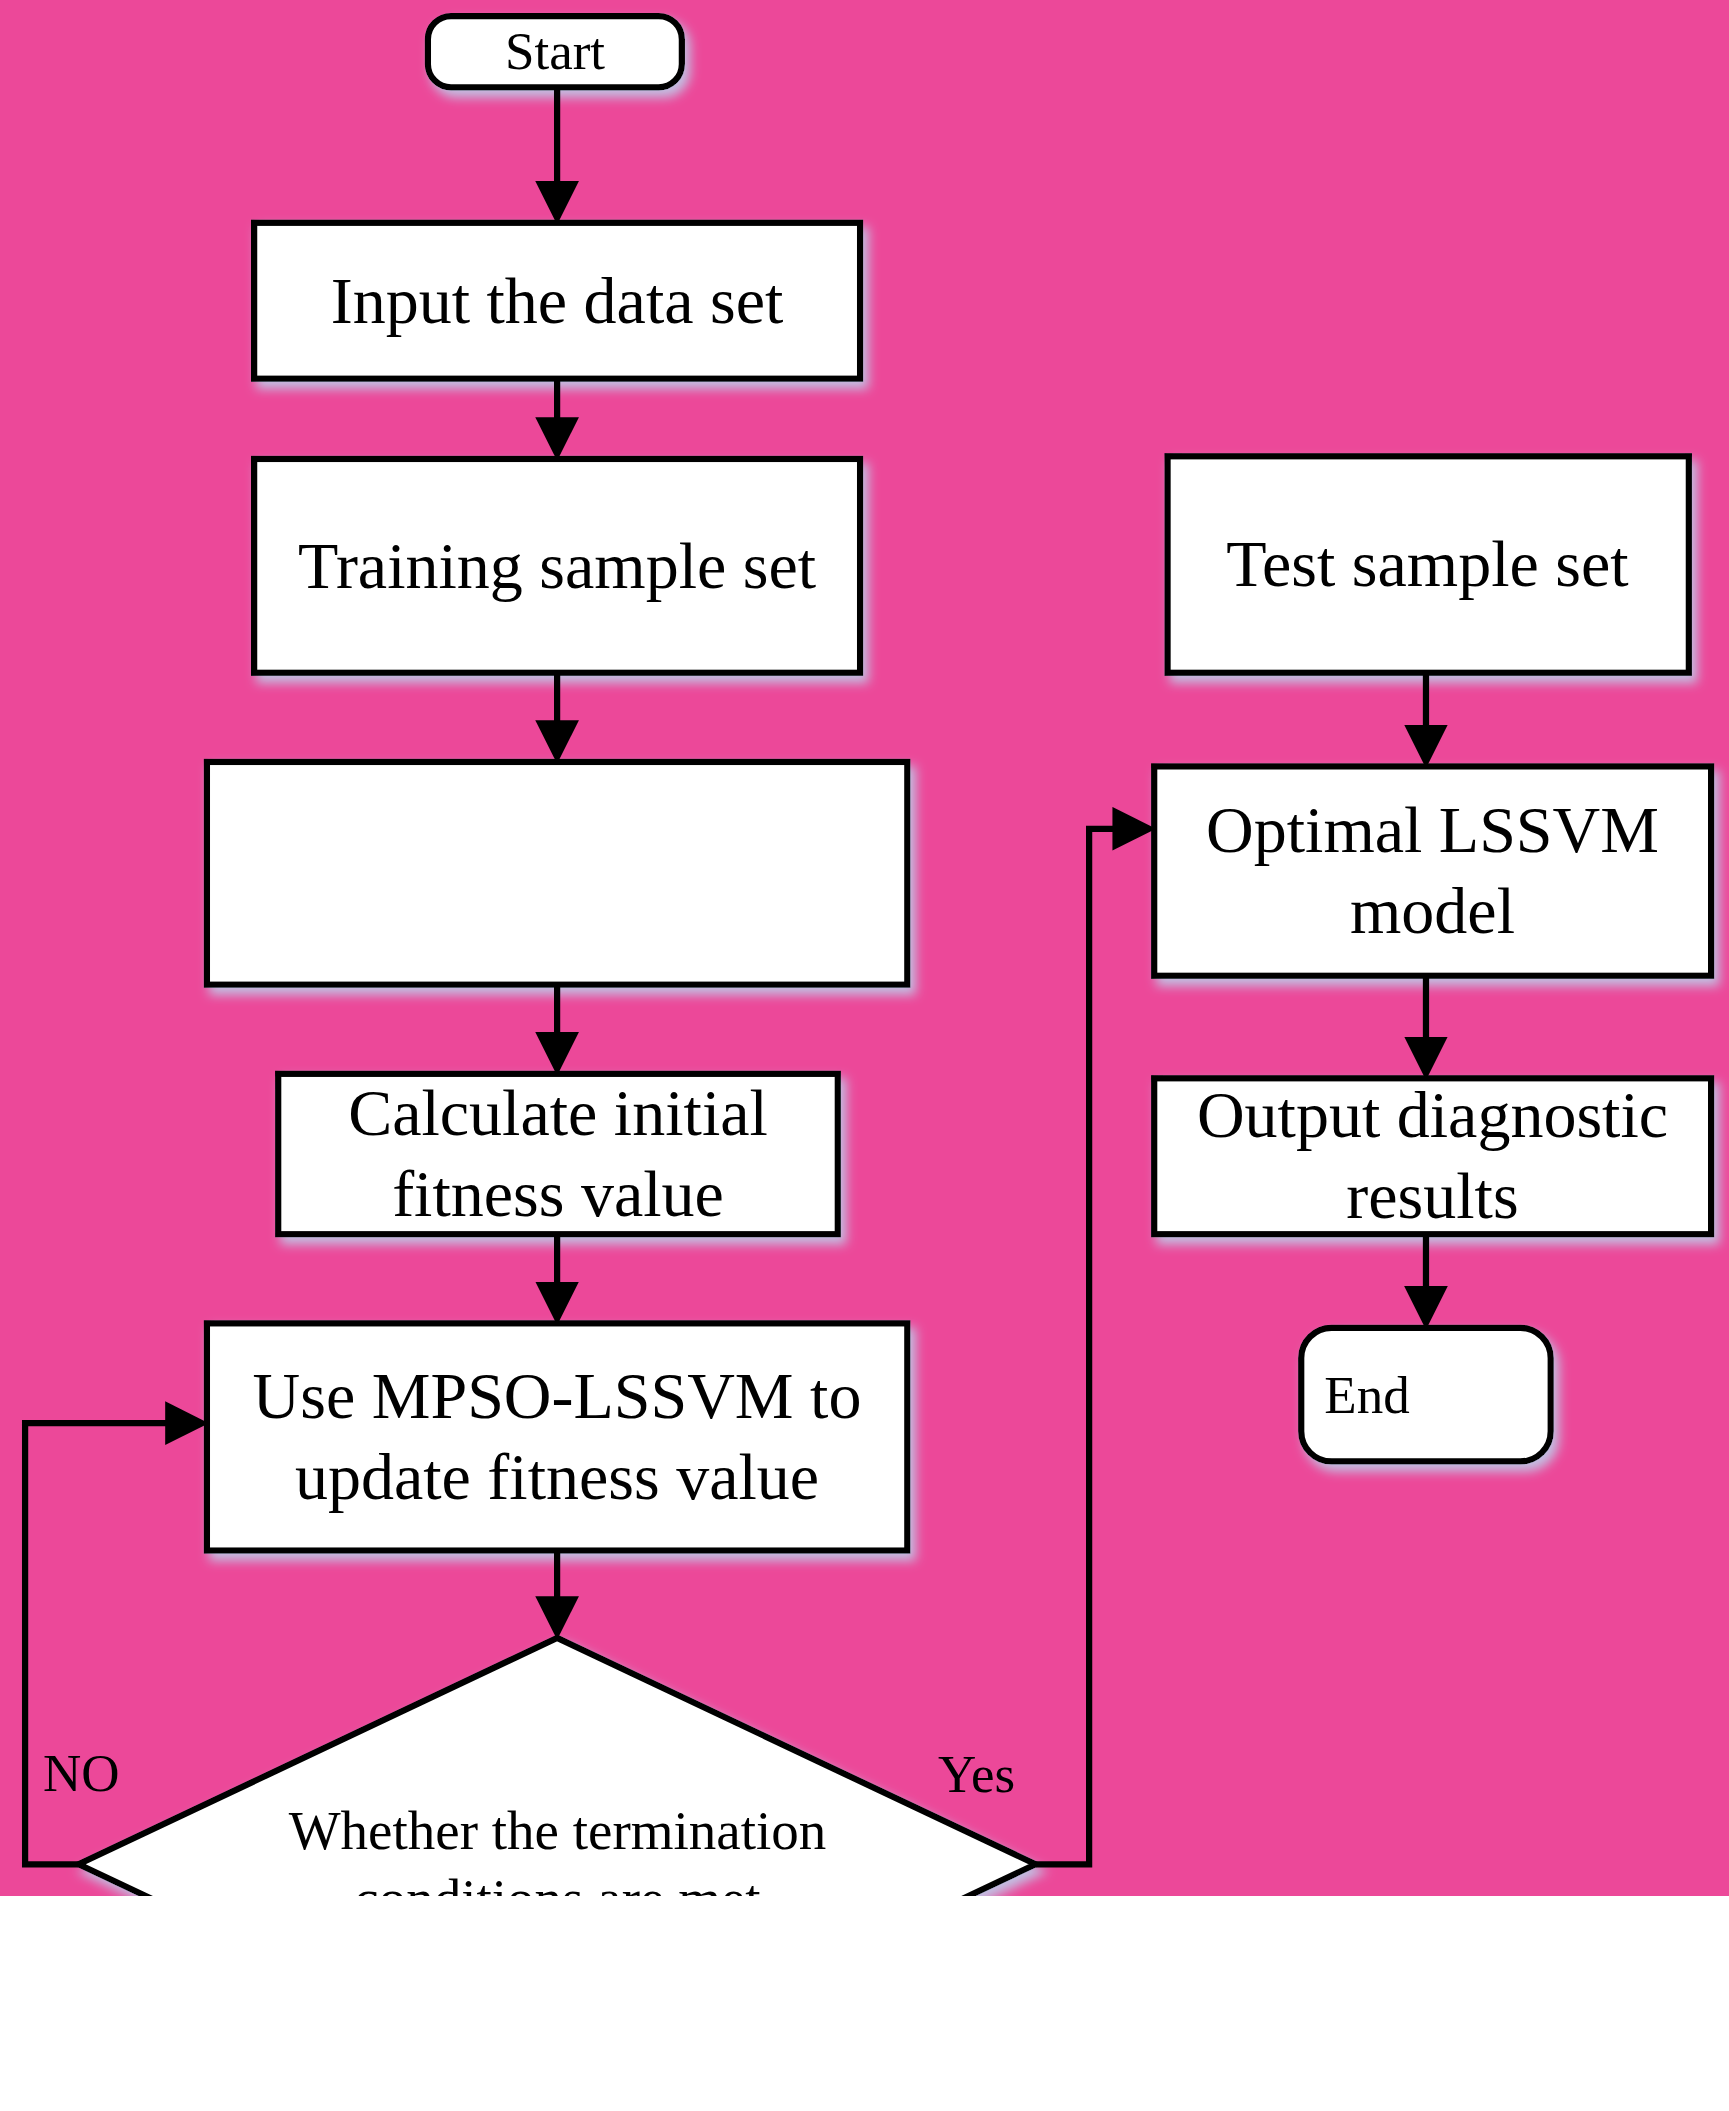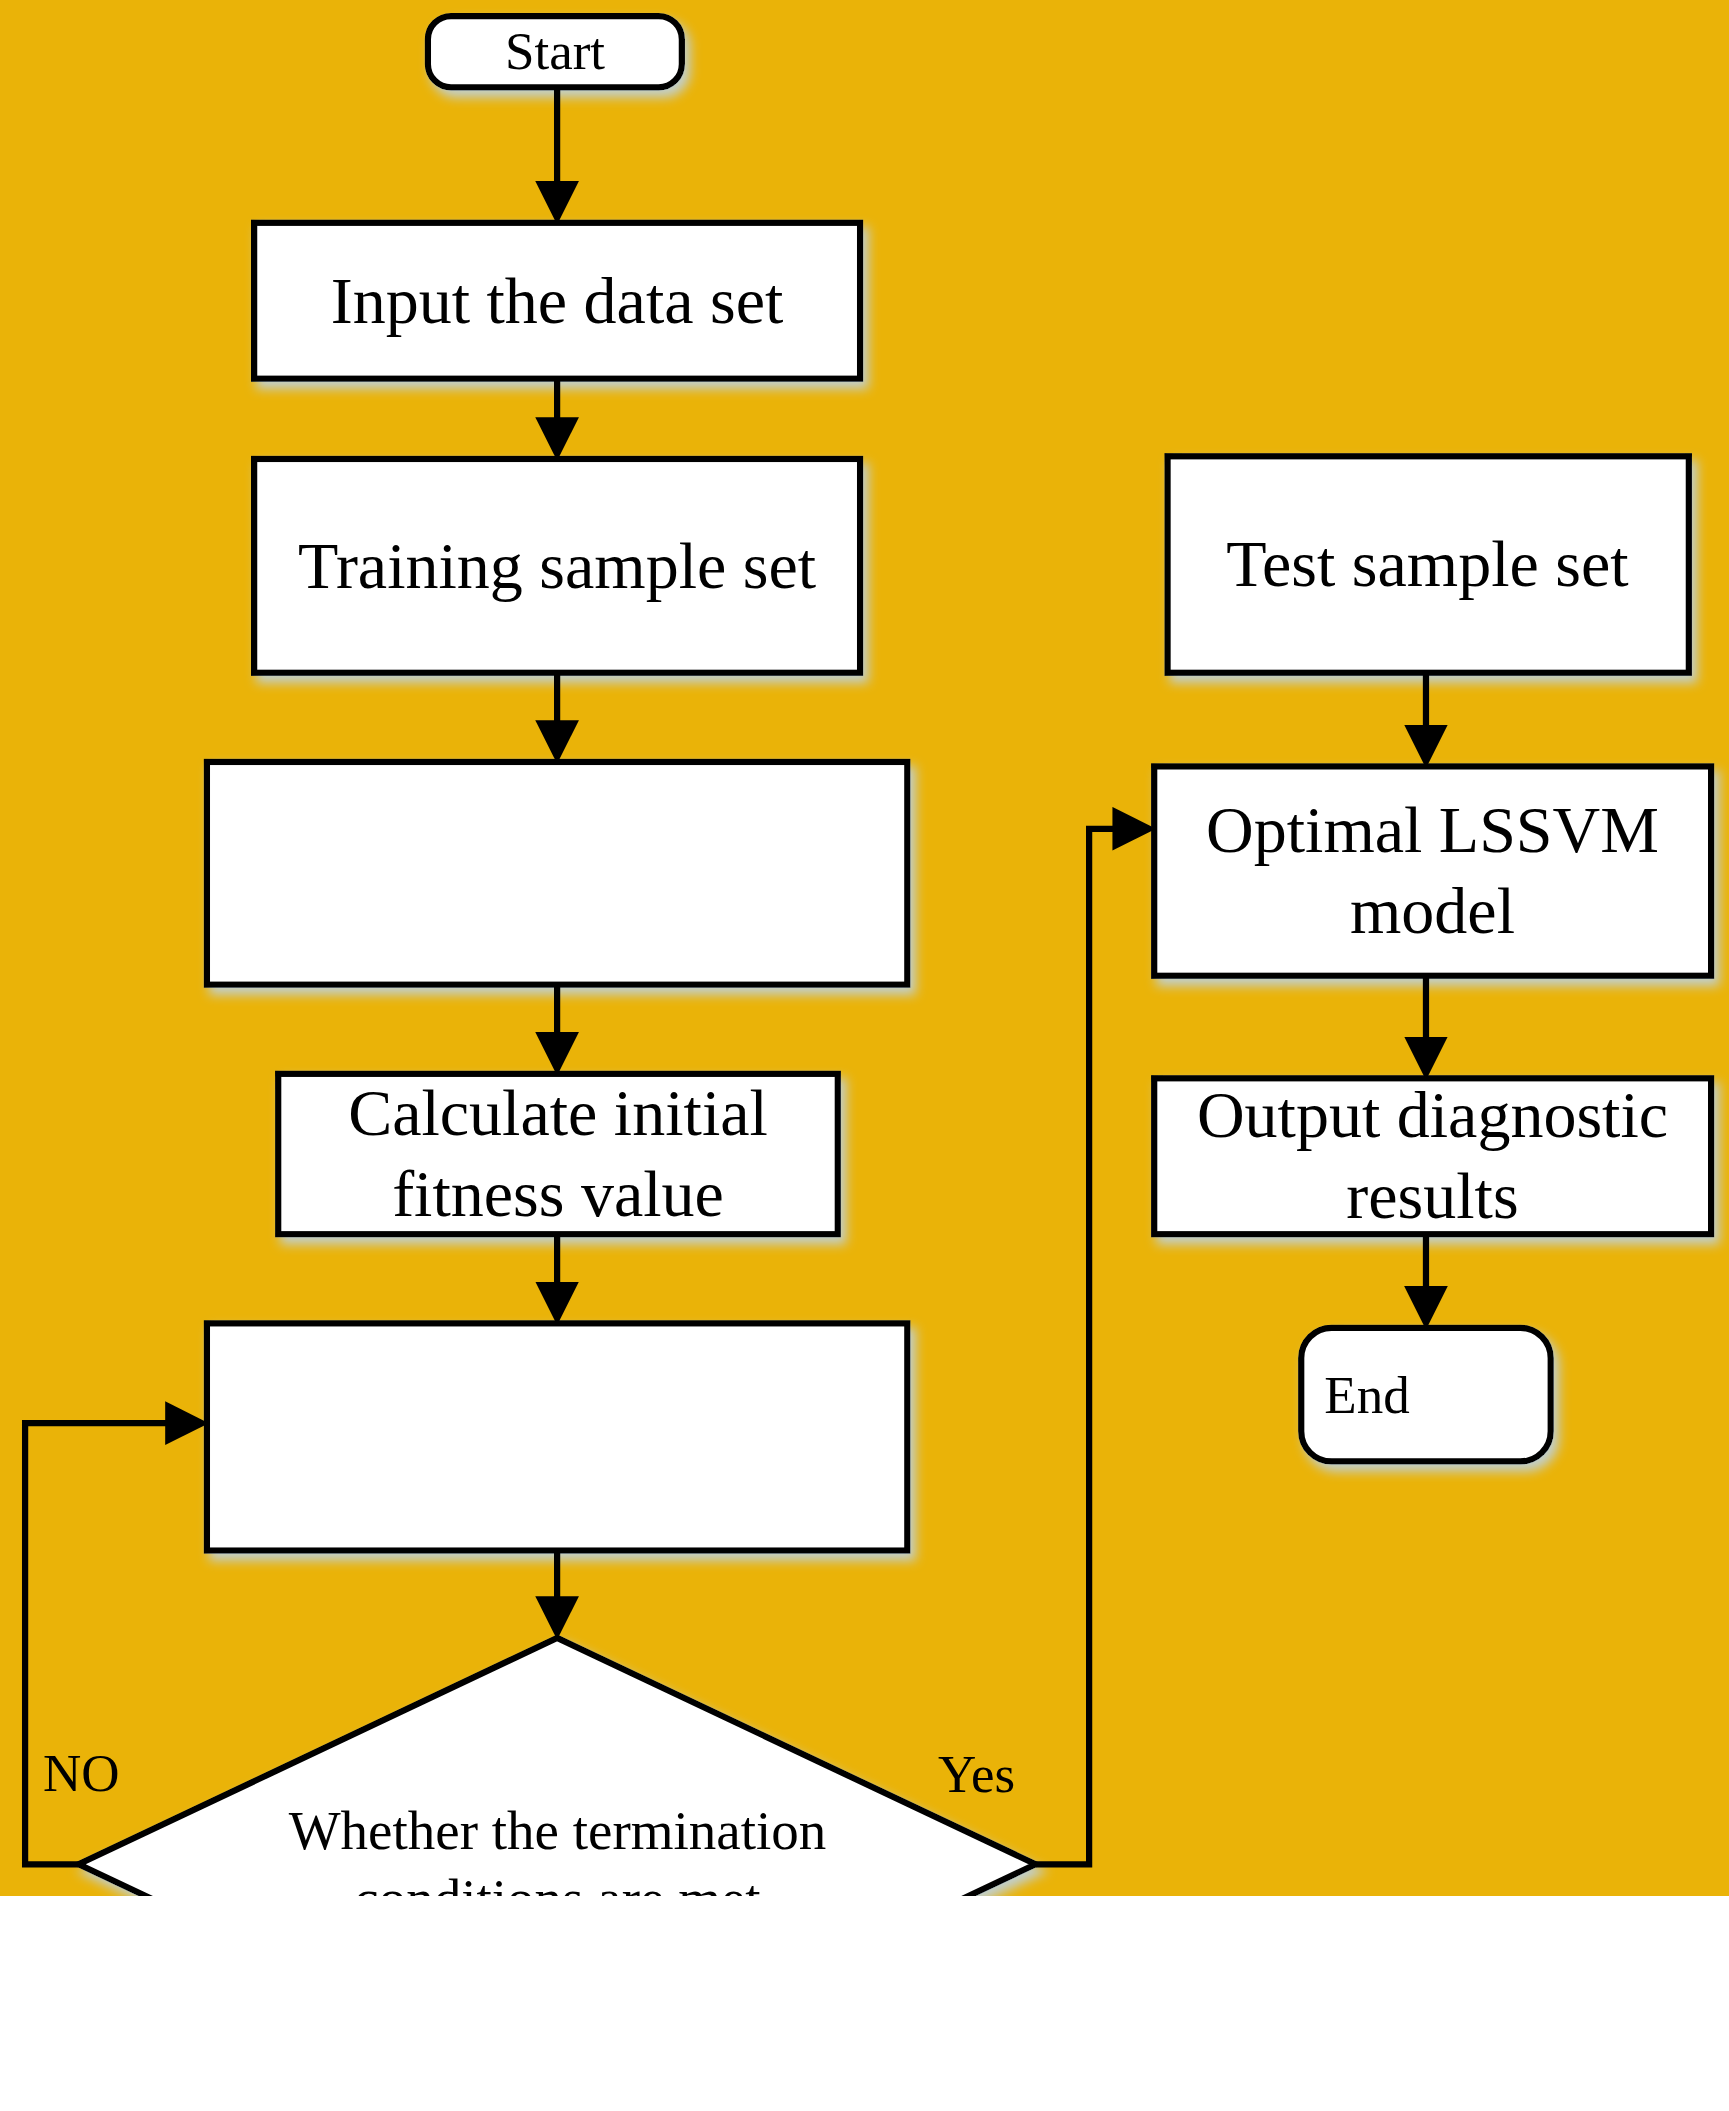--- a/index.html
+++ b/index.html
@@ -5,21 +5,21 @@
 <style>
   html, body {
     margin: 0;
     padding: 0;
     background: #ffffff;
   }
   #page {
     position: relative;
     width: 1730px;
     height: 1896px;
-    background: #eab308;
+    background: #ec4899;
     overflow: hidden;
     font-family: "Liberation Serif", "DejaVu Serif", serif;
   }
   #flow-svg {
     position: absolute;
     left: 0;
     top: 0;
     width: 1730px;
     height: 2112px;
   }
@@ -112,20 +112,22 @@
   <div class="node-label lbl-terminal" style="left:428px; top:16px; width:254px; height:71px;">Start</div>
 
   <div class="node-label lbl-process" style="left:254px; top:223px; width:606px; height:156px;">Input the data set</div>
 
   <div class="node-label lbl-process" style="left:254px; top:459px; width:606px; height:214px;text-align:right;">Training sample set</div>
 
 
   <div class="node-label lbl-process" style="left:278px; top:1074px; width:560px; height:160px;">Calculate initial
 fitness value</div>
 
+  <div class="node-label lbl-process" style="left:207px; top:1323px; width:700px; height:227px;">Use MPSO-LSSVM to
+update fitness value</div>
 
   <div class="node-label lbl-decision" style="left:143px; top:1791px; width:829px; height:147px;">Whether the termination
 conditions are met</div>
 
   <div class="node-label lbl-process" style="left:1167px; top:456px; width:521px; height:217px;">Test sample set</div>
 
   <div class="node-label lbl-process" style="left:1154px; top:766px; width:557px; height:209px;">Optimal LSSVM
 model</div>
 
   <div class="node-label lbl-process" style="left:1154px; top:1078px; width:557px; height:156px;">Output  diagnostic

